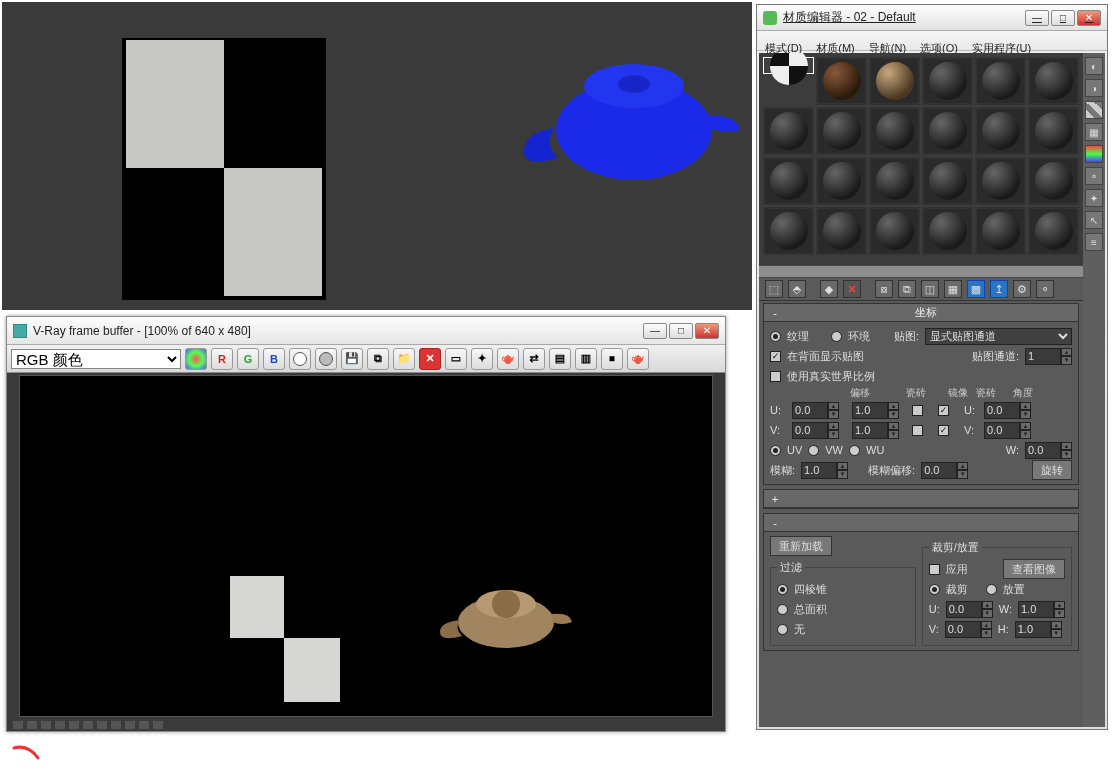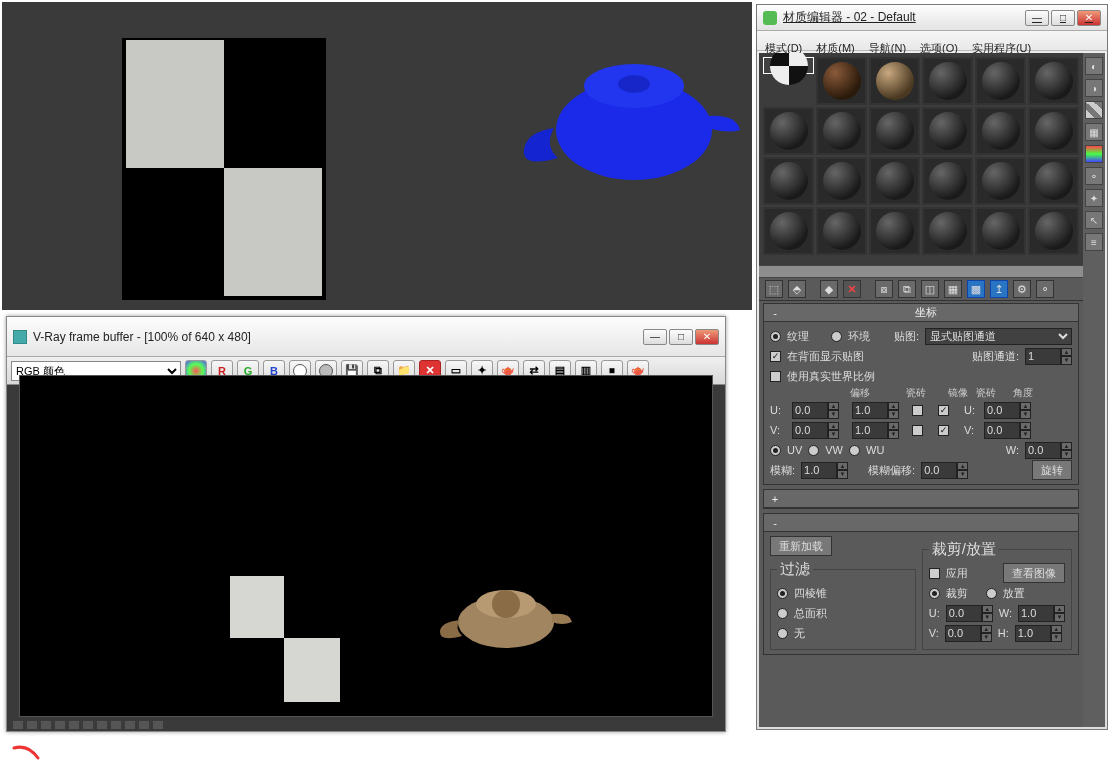--- a/index.html
+++ b/index.html
@@ -5,27 +5,27 @@
   * { box-sizing:border-box; margin:0; padding:0; font-family:"Microsoft YaHei","SimSun",sans-serif; }
   body { width:1112px; height:782px; background:#fff; position:relative; overflow:hidden; }
   .viewport { position:absolute; left:2px; top:2px; width:750px; height:308px; background:#3a3a3a; }
   .checker-panel { position:absolute; left:120px; top:36px; width:204px; height:262px; background:#000; }
   .cp-sq { position:absolute; background:#c8c8c4; }
   .teapot-blue { position:absolute; left:512px; top:44px; width:230px; height:140px; }
   .teapot-blue svg { width:100%; height:100%; }
 
   
   .vfb { position:absolute; left:6px; top:316px; width:720px; height:416px; border:1px solid #888; background:#3a3a3a; box-shadow:0 0 4px rgba(0,0,0,.4); }
-  .vfb-title { height:40px; background:linear-gradient(#fdfdfd,#e6e6e6); border-bottom:1px solid #aaa; display:flex; align-items:center; padding:6px 6px; font-size:12px; color:#222; }
+  .vfb-title { height:28px; background:linear-gradient(#fdfdfd,#e6e6e6); border-bottom:1px solid #aaa; display:flex; align-items:center; padding:6px 6px; font-size:12px; color:#222; }
   .vfb-title .ico { width:14px; height:14px; background:#4aa; border:1px solid #388; margin-right:6px; }
   .vfb-title .gap { flex:1; }
   .winbtn { width:24px; height:16px; border:1px solid #888; margin-left:2px; display:flex; align-items:center; justify-content:center; font-size:10px; background:linear-gradient(#fdfdfd,#ddd); border-radius:2px; cursor:pointer; }
   .winbtn.close { background:linear-gradient(#e97,#c33); color:#fff; }
   .vfb-tools { height:28px; background:linear-gradient(#f0f0f0,#d8d8d8); border-bottom:1px solid #888; display:flex; align-items:center; padding:2px 4px; gap:4px; }
-  .vfb-select { height:20px; font-size:11px; background:#fff; border:1px solid #888; flex:0 0 170px; }
+  .vfb-select { height:20px; font-size:15px; background:#fff; border:1px solid #888; flex:0 0 170px; }
   .tbtn { width:22px; height:22px; border:1px solid #999; background:linear-gradient(#f7f7f7,#ddd); border-radius:3px; display:flex; align-items:center; justify-content:center; font-size:11px; font-weight:bold; cursor:pointer; }
   .tbtn.red{color:#c22}.tbtn.grn{color:#2a2}.tbtn.blu{color:#24c}
   .tbtn.circ::before{content:"";width:12px;height:12px;border:1px solid #555;border-radius:50%;background:#fff;}
   .tbtn.circ2::before{content:"";width:12px;height:12px;border:1px solid #555;border-radius:50%;background:#bbb;}
   .tbtn.xred{color:#fff;background:#d33;border-color:#a22;}
   .vfb-canvas { position:absolute; left:12px; top:58px; right:12px; bottom:14px; background:#000; border:1px solid #555; }
   .vfb-checker{position:absolute;left:208px;top:200px;width:114px;height:128px;background:#000;}
   .vfb-cp{position:absolute;background:#d6d6d2;}
   .vfb-teapot{position:absolute;left:414px;top:200px;width:140px;height:78px;}
   .vfb-status{position:absolute;left:2px;bottom:0;right:2px;height:12px;display:flex;gap:4px;padding:0 4px;align-items:center;background:#3a3a3a;}
@@ -74,21 +74,21 @@
   .sel{height:17px;background:#414141;color:#ddd;border:1px solid #222;font-size:11px;}
   .spin{display:flex;height:17px;}
   .spin input{width:36px;background:#3a3a3a;color:#ddd;border:1px solid #222;font-size:11px;padding:0 2px;}
   .spin .ar{width:11px;display:flex;flex-direction:column;}
   .spin .ar span{flex:1;border:1px solid #222;background:#6a6a6a;font-size:6px;line-height:6px;text-align:center;color:#222;}
   .colhdr{display:grid;grid-template-columns:42px 52px 52px 24px 24px 42px;gap:4px;font-size:10px;color:#ccc;text-align:center;}
   .uvrow{display:grid;grid-template-columns:18px 56px 56px 22px 22px 16px 56px;gap:4px;align-items:center;height:20px;}
   .btn{height:20px;background:#787878;border:1px solid #333;color:#ddd;display:flex;align-items:center;justify-content:center;padding:0 8px;cursor:pointer;font-size:11px;}
   .path-box{flex:1;height:18px;background:#444;color:#bbb;border:1px solid #222;font-size:10px;padding:0 4px;overflow:hidden;white-space:nowrap;text-overflow:ellipsis;}
   fieldset.grp{border:1px solid #444;padding:4px 6px 6px;margin-top:4px;}
-  fieldset.grp legend{font-size:15px;color:#ddd;padding:0 3px;}
+  fieldset.grp legend{font-size:11px;color:#ddd;padding:0 3px;}
   .two-col{display:flex;gap:6px;}
   .two-col>div{flex:1;}
   .red-mark{position:absolute;left:10px;top:744px;width:40px;height:30px;}
   .red-mark svg{width:100%;height:100%;}
 </style>
 </head>
 <body>
 
 <div class="viewport">
   <div class="checker-panel">

